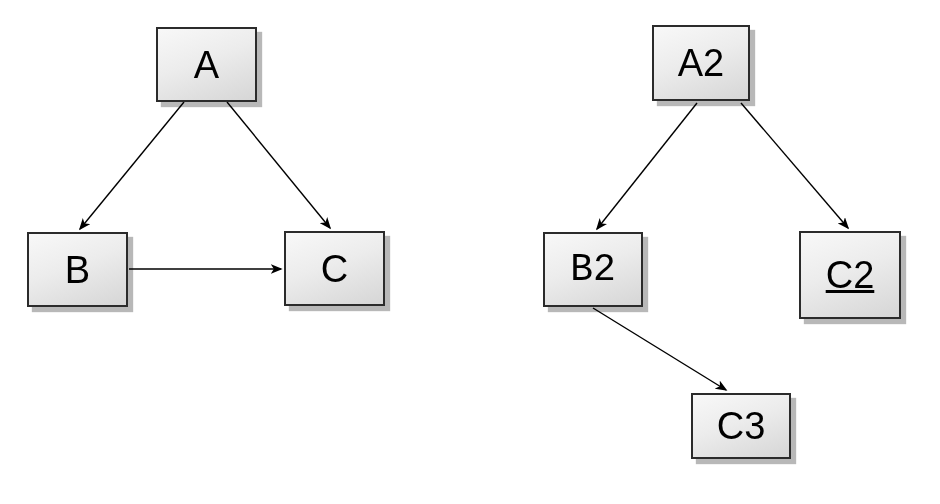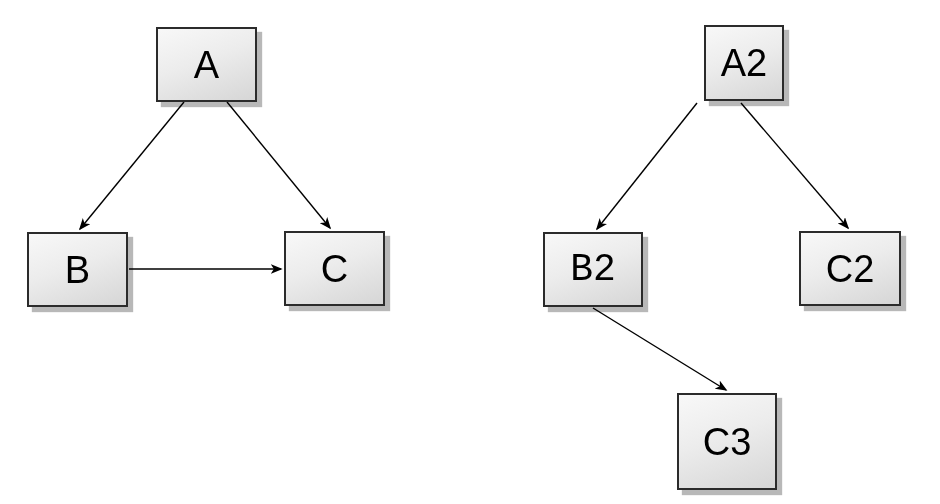--- a/index.html
+++ b/index.html
@@ -67,25 +67,25 @@
 
 <div class="node" style="left: 156px; top: 27px; width: 101px; height: 75px;">
       <span class="node-label">A</span>
     </div>
     <div class="node" style="left: 27px; top: 232px; width: 101px; height: 75px;">
       <span class="node-label">B</span>
     </div>
     <div class="node" style="left: 284px; top: 231px; width: 101px; height: 75px;">
       <span class="node-label">C</span>
     </div>
-    <div class="node" style="left: 704px; top: 25px; width: 80px; height: 76px;">
+    <div class="node" style="left: 652px; top: 25px; width: 98px; height: 76px;">
       <span class="node-label">A2</span>
     </div>
     <div class="node" style="left: 543px; top: 232px; width: 100px; height: 75px; font-family: Liberation Mono, monospace;">
       <span class="node-label">B2</span>
     </div>
-    <div class="node" style="left: 799px; top: 231px; width: 102px; height: 75px;">
+    <div class="node" style="left: 799px; top: 231px; width: 102px; height: 88px; text-decoration: underline;">
       <span class="node-label">C2</span>
     </div>
-    <div class="node" style="left: 677px; top: 393px; width: 100px; height: 97px; text-align: right;">
+    <div class="node" style="left: 691px; top: 393px; width: 100px; height: 66px; text-align: right;">
       <span class="node-label">C3</span>
     </div>
   </div>
 
 </body></html>

